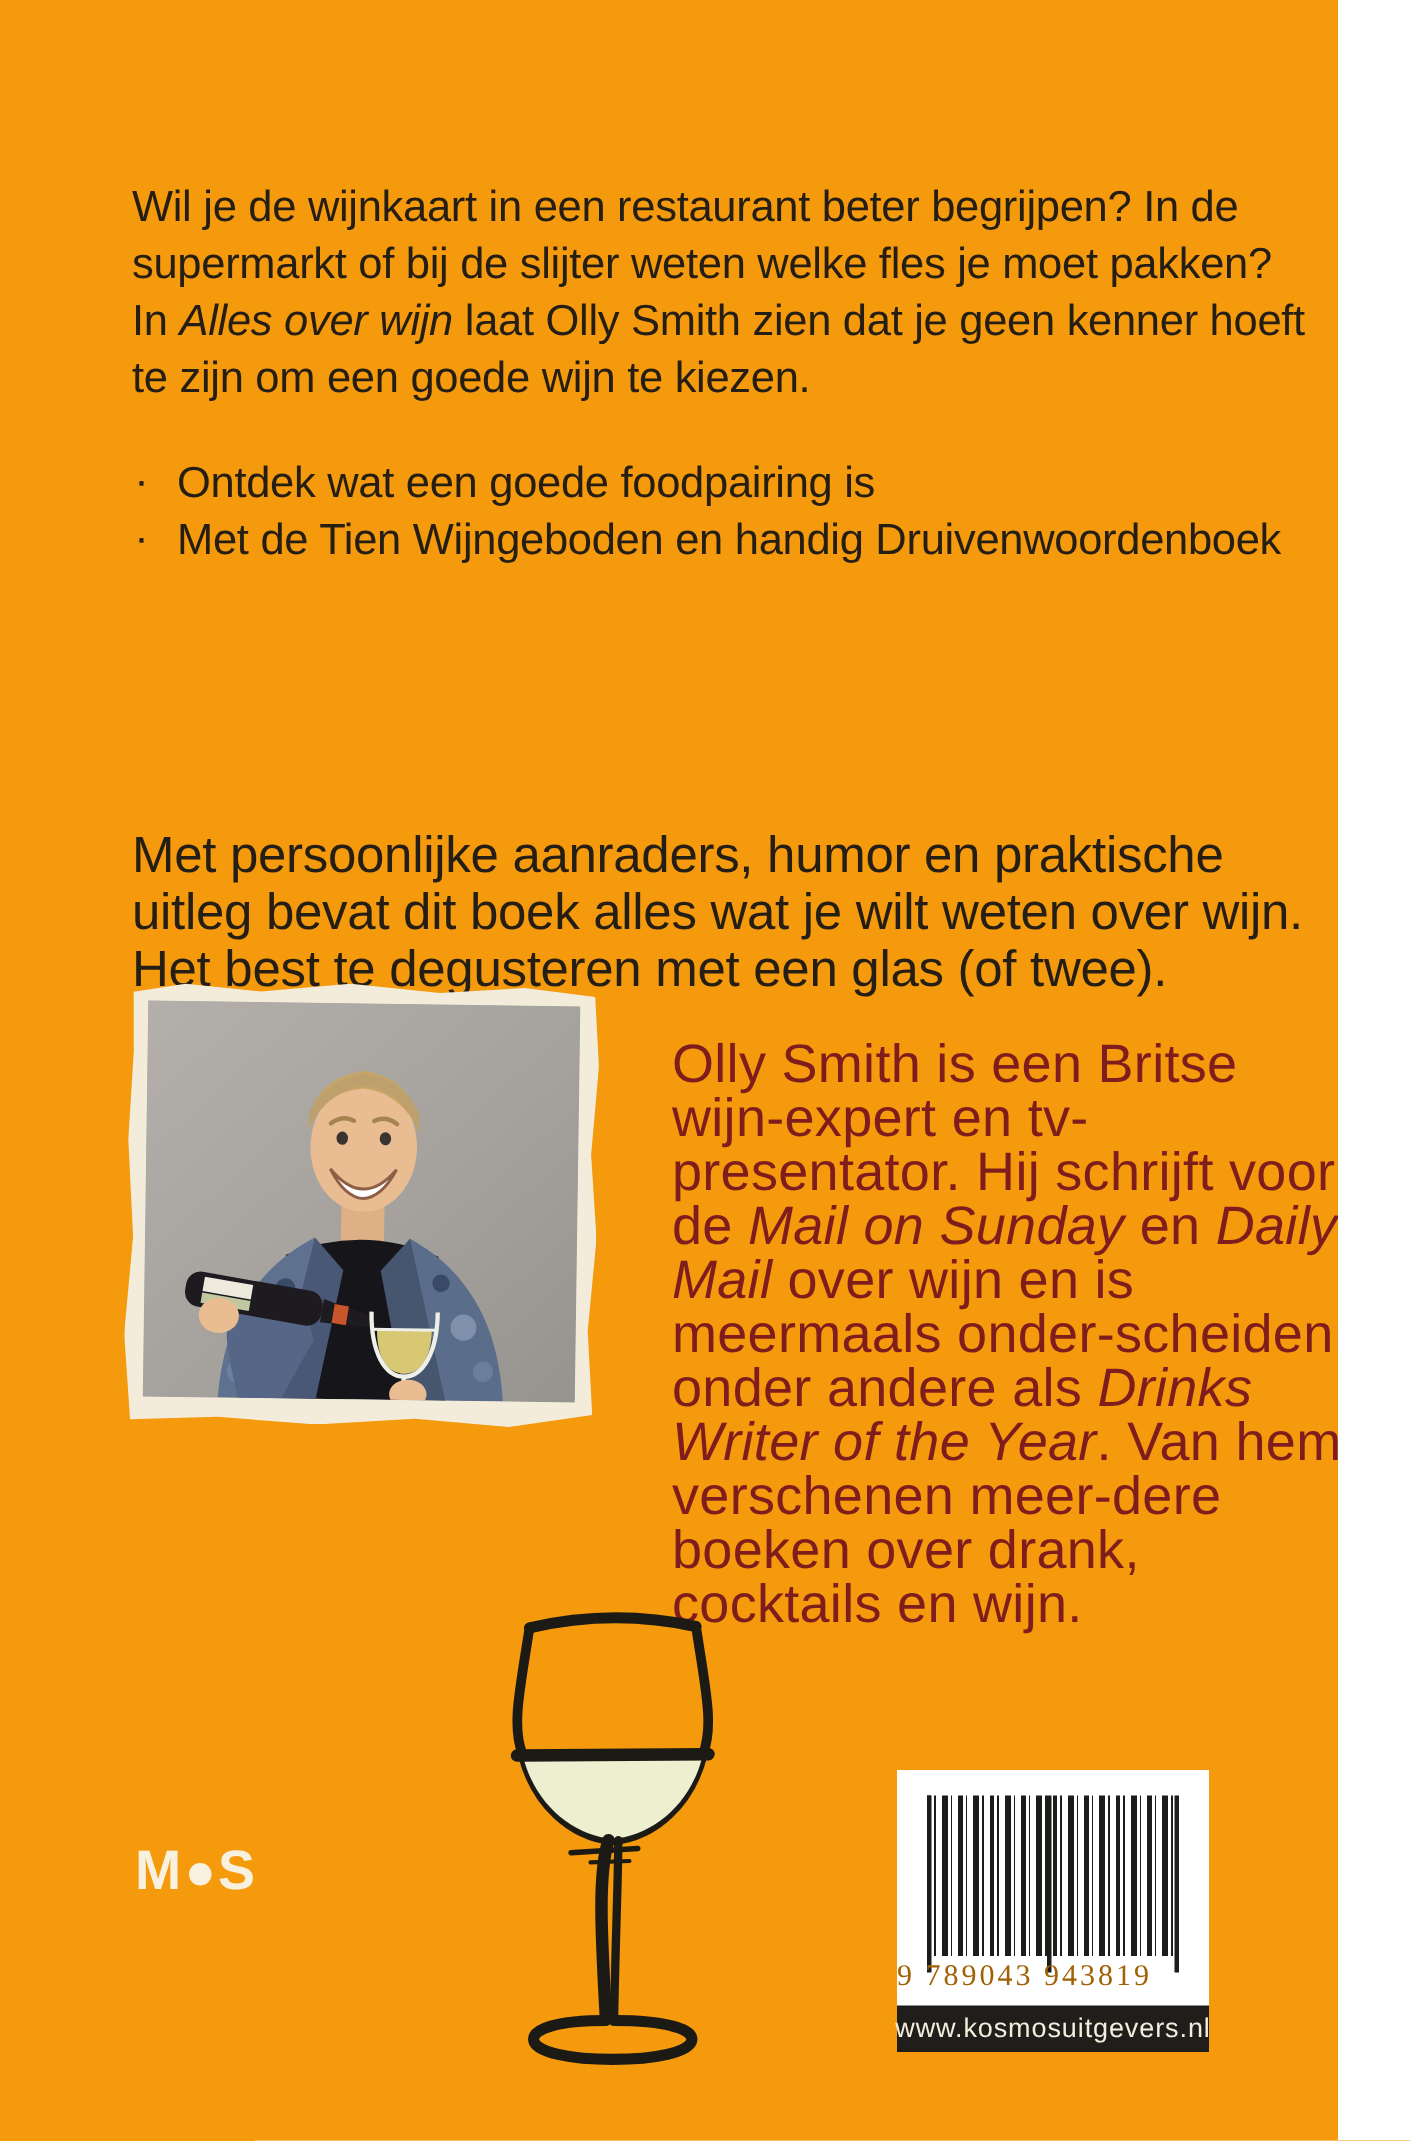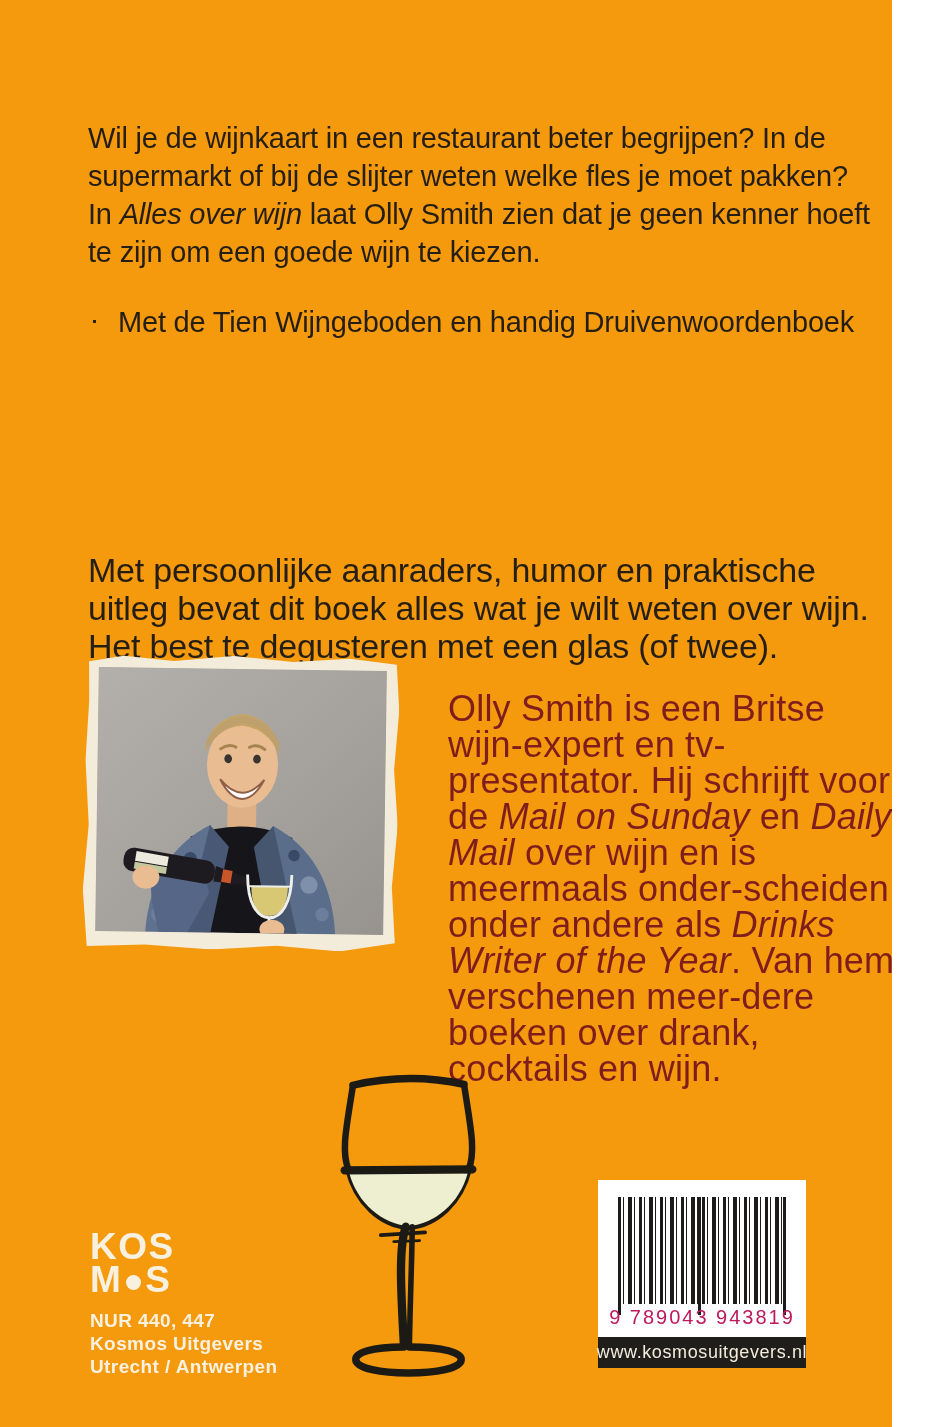--- a/index.html
+++ b/index.html
@@ -80,42 +80,42 @@
   .bars{
     position:absolute;left:20px;right:20px;top:17px;height:107px;
     background:repeating-linear-gradient(90deg,
       #1d1c1a 0 3px, #fff 3px 5px,
       #1d1c1a 5px 6px, #fff 6px 10px,
       #1d1c1a 10px 14px, #fff 14px 16px,
       #1d1c1a 16px 17px, #fff 17px 21px);
   }
   .guard{position:absolute;top:17px;width:3px;height:118px;background:#1d1c1a;}
   .isbn{
-    position:absolute;left:0;right:0;top:126px;text-align:center;
-    font-family:Liberation Sans, sans-serif;
-    font-size:20px;letter-spacing:2px;color:#be185d;white-space:nowrap;
+    position:absolute;left:0;right:0;top:126px;text-align:left;
+    font-family:Liberation Serif, serif;
+    font-size:20px;letter-spacing:2px;color:#a16207;white-space:nowrap;
   }
   .site-bar{
     position:absolute;left:0;right:0;bottom:0;height:31px;
     background:#201E1B;display:flex;align-items:center;justify-content:center;
   }
   .site-bar span{
     color:#F3EDDD;font-size:18px;letter-spacing:0.6px;font-weight:400;text-align:center;
   }
 </style>
 </head>
 <body>
 
 <div class="cover">
 
   <p class="intro"><span>Wil je de wijnkaart in een restaurant beter begrijpen? In de supermarkt of bij de slijter weten welke fles je moet pakken? In </span><em>Alles over wijn</em><span> laat Olly Smith zien dat je geen kenner hoeft te zijn om een goede wijn te kiezen.</span></p>
 
   <ul class="bullets">
     <li><span class="dot">·</span></li>
-    <li><span class="dot">·</span></li>
+    <li><span class="dot">·</span><span>Ontdek wat een goede foodpairing is</span></li>
     <li><span class="dot">·</span></li>
     <li><span class="dot">·</span><span>Met de Tien Wijngeboden en handig Druivenwoordenboek</span></li>
   </ul>
 
   <p class="para2">Met persoonlijke aanraders, humor en praktische uitleg bevat dit boek alles wat je wilt weten over wijn. Het best te degusteren met een glas (of twee).</p>
 
   <div class="photo-frame">
     <div class="photo-inner">
       <svg viewBox="0 0 300 270" preserveAspectRatio="none">
         <defs>
@@ -197,31 +197,25 @@
         <path d="M97,178 C89,202 92,250 95,305" stroke-width="9"></path>
         <path d="M104,178 C104,202 102,250 101,305" stroke-width="6"></path>
 
         <path d="M95,308 C60,308 42,314 43,322 C44,331 70,336 100,336 C130,336 156,331 157,322 C158,314 138,308 101,308" stroke-width="8"></path>
       </g>
     </svg>
   </div>
 
   <div class="publisher">
     <div class="logo">
-      <div class="row">KOS</div>
       <div class="row">
           <span>M</span>
           <span class="dot"></span>
           <span>S</span>
         </div>
-    </div>
-    <div class="pub-lines">
-      <div>NUR 440, 447</div>
-      <div>Kosmos Uitgevers</div>
-      <div>Utrecht / Antwerpen</div>
     </div>
   </div>
 
   <div class="barcode-box">
     <div class="bars"></div>
     <div class="guard" style="left:20px"></div>
     <div class="guard" style="left:100px"></div>
     <div class="guard" style="right:20px"></div>
     <div class="isbn">9 789043 943819</div>
     <div class="site-bar">

